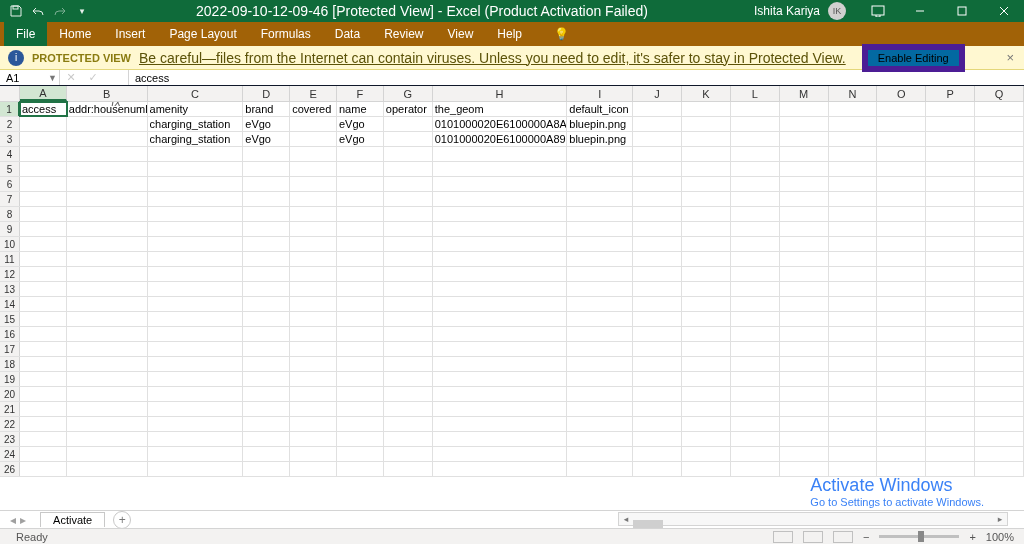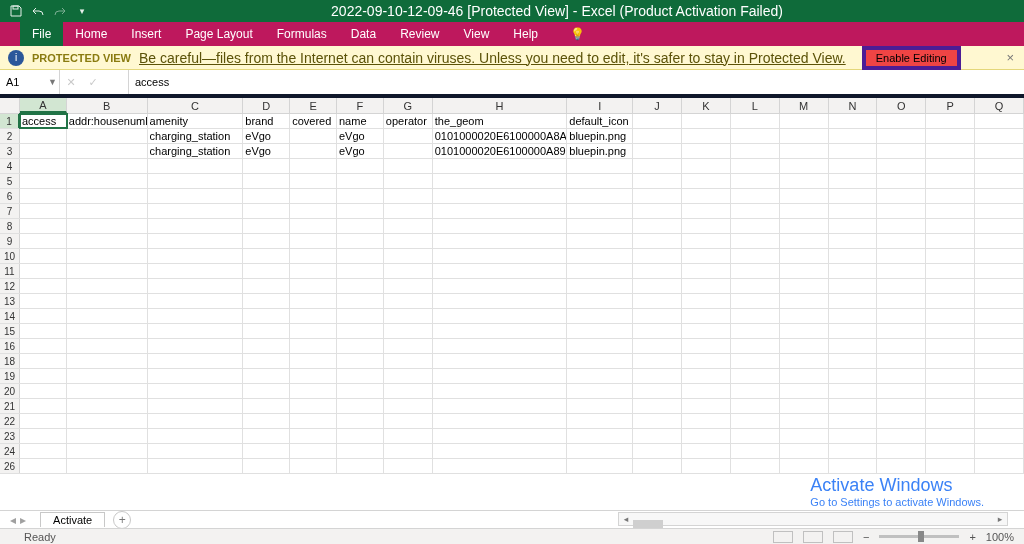--- a/index.html
+++ b/index.html
@@ -10,35 +10,35 @@
   .tb-left { display: flex; align-items: center; gap: 6px; padding-left: 8px; }
   .tb-icon { width: 16px; height: 16px; display: inline-flex; align-items: center; justify-content: center; opacity: .9; }
   .tb-disabled { opacity: .45; }
   .tb-center { flex: 1; text-align: center; font-size: 14px; }
   .tb-right { display: flex; align-items: center; gap: 2px; padding-right: 0; }
   .tb-user { font-size: 12px; margin-right: 6px; }
   .tb-avatar { width: 18px; height: 18px; border-radius: 50%; background: #d0d0d0; color: #555; display: inline-flex; align-items: center; justify-content: center; font-size: 9px; margin-right: 10px; }
   .tb-btn { width: 40px; height: 22px; display: inline-flex; align-items: center; justify-content: center; }
 
   
-  .ribbon { height: 24px; background: #be185d; color: #fff; display: flex; align-items: flex-start; padding-left: 20px; }
+  .ribbon { height: 24px; background: #a16207; color: #fff; display: flex; align-items: flex-start; padding-left: 4px; }
   .ribbon .tab { padding: 0 12px; height: 24px; display: inline-flex; align-items: center; font-size: 12px; }
   .ribbon .tab.file { background: #0f6b3a; }
   .ribbon .lightbulb { margin-left: 8px; opacity: .9; }
 
   
   .pv-bar { height: 24px; background: #fff8d1; border-bottom: 1px solid #e4d77a; display: flex; align-items: center; padding: 0 8px; position: relative; }
   .pv-icon { width: 16px; height: 16px; background: #2b579a; border-radius: 8px; display: inline-flex; align-items: center; justify-content: center; color: #fff; font-size: 10px; margin-right: 8px; }
   .pv-title { font-weight: 600; color: #8a7b10; margin-right: 8px; font-size: 11px; }
   .pv-text { color: #5b5208; text-decoration: underline; font-size: 14px; }
-  .pv-btn { margin-left: 16px; border: 4px solid #4c1d95; background: #ef4444; padding: 2px 10px; font-size: 11px; }
+  .pv-btn { margin-left: 16px; border: 6px solid #4c1d95; background: #0369a1; padding: 2px 10px; font-size: 11px; }
   .pv-close { position: absolute; right: 10px; color: #777; font-size: 13px; cursor: pointer; }
 
   
-  .fx-row { height: 28px; border-bottom: 4px solid #0f172a; display: flex; align-items: stretch; }
+  .fx-row { height: 16px; border-bottom: 1px solid #0f172a; display: flex; align-items: stretch; }
   .name-box { width: 60px; border-right: 1px solid #d4d4d4; display: flex; align-items: center; padding-left: 6px; font-size: 11px; position: relative; }
   .name-box-dd { position: absolute; right: 2px; color: #777; font-size: 9px; }
   .fx-btns { display: flex; align-items: center; border-right: 1px solid #d4d4d4; }
   .fx-btn { width: 22px; display: inline-flex; align-items: center; justify-content: center; color: #777; font-size: 11px; }
   .fx-btn.dis { opacity: .4; }
   .fx-label { width: 24px; display: inline-flex; align-items: center; justify-content: center; font-style: italic; color: #666; margin-top: 48px; }
   .formula { flex: 1; display: flex; align-items: center; padding-left: 6px; font-size: 11px; }
 
   
   .grid-wrap { position: relative; }
@@ -64,21 +64,21 @@
   .sheet-nav { display: flex; gap: 4px; padding: 0 10px; color: #a0a0a0; }
   .sheet-tab { border: 1px solid #c8c8c8; border-bottom: none; padding: 1px 12px; font-size: 11px; background: #fff; margin-left: 4px; }
   .sheet-add { width: 18px; height: 18px; border: 1px solid #c8c8c8; border-radius: 50%; display: inline-flex; align-items: center; justify-content: center; margin-left: 8px; color: #777; font-size: 12px; }
   .hscroll { position: absolute; right: 16px; bottom: 18px; width: 390px; height: 14px; border: 1px solid #d4d4d4; background: #f7f7f7; display: flex; align-items: center; }
   .hscroll .arrow { width: 14px; text-align: center; color: #777; font-size: 9px; }
   .hscroll .track { flex: 1; position: relative; }
   .hscroll .thumb { position: absolute; left: 0; top: 1px; height: 10px; width: 30px; background: #cfcfcf; }
 
   
   .status { position: absolute; left: 0; right: 0; bottom: 0; height: 16px; background: #f3f2f1; border-top: 1px solid #d4d4d4; display: flex; align-items: center; font-size: 11px; color: #555; }
-  .status .left { padding-left: 24px; flex: 1; }
+  .status .left { padding-left: 16px; flex: 1; }
   .status .right { display: flex; align-items: center; gap: 10px; padding-right: 10px; }
   .view-btn { width: 20px; height: 12px; border: 1px solid #c0c0c0; }
   .zoom-slider { width: 80px; height: 3px; background: #c0c0c0; position: relative; }
   .zoom-slider .tick { position: absolute; left: 50%; top: -3px; width: 1px; height: 9px; background: #888; }
   .zoom-slider .knob { position: absolute; left: 48%; top: -4px; width: 6px; height: 11px; background: #888; }
 
   .watermark { position: absolute; right: 40px; bottom: 36px; text-align: left; color: #3b82f6; pointer-events: none; }
   .watermark .l1 { font-size: 18px; }
   .watermark .l2 { font-size: 11px; }
 </style>
@@ -99,20 +99,45 @@
         </svg>
       </span>
     <span class="tb-icon tb-disabled">
         <svg width="12" height="12" viewBox="0 0 12 12">
           <path d="M8 3l3 3-3 3M11 6H5a4 4 0 0 0-4 4" fill="none" stroke="#fff" stroke-width="1"></path>
         </svg>
       </span>
     <span class="tb-icon" style="font-size:9px">▾</span>
   </div>
   <div class="tb-center">2022-09-10-12-09-46  [Protected View]  -  Excel (Product Activation Failed)</div>
+  <div class="tb-right">
+    <span class="tb-user">Ishita Kariya</span>
+    <span class="tb-avatar">IK</span>
+    <span class="tb-btn">
+        <svg width="14" height="12" viewBox="0 0 14 12">
+          <rect x="1" y="1" width="12" height="9" fill="none" stroke="#fff"></rect>
+          <path d="M5 10v2h4v-2" stroke="#fff" fill="none"></path>
+        </svg>
+      </span>
+    <span class="tb-btn">
+        <svg width="12" height="12">
+          <line x1="2" y1="6" x2="10" y2="6" stroke="#fff" stroke-width="1"></line>
+        </svg>
+      </span>
+    <span class="tb-btn">
+        <svg width="12" height="12">
+          <rect x="2" y="2" width="8" height="8" fill="none" stroke="#fff"></rect>
+        </svg>
+      </span>
+    <span class="tb-btn tb-close">
+        <svg width="12" height="12">
+          <path d="M2 2l8 8M10 2l-8 8" stroke="#fff" stroke-width="1"></path>
+        </svg>
+      </span>
+  </div>
 </div>
 
 <div class="ribbon">
   <span class="tab file">File</span>
   <span class="tab">Home</span>
   <span class="tab">Insert</span>
   <span class="tab">Page Layout</span>
   <span class="tab">Formulas</span>
   <span class="tab">Data</span>
   <span class="tab">Review</span>
@@ -480,20 +505,40 @@
         <div class="cell wStd"></div>
         <div class="cell wStd"></div>
         <div class="cell wStd"></div>
         <div class="cell wStd"></div>
         <div class="cell wStd"></div>
         <div class="cell wStd"></div>
         <div class="cell wStd"></div>
         <div class="cell wStd"></div>
       </div>
       <div class="row">
+        <div class="rh">17</div>
+        <div class="cell wA"></div>
+        <div class="cell wB"></div>
+        <div class="cell wC"></div>
+        <div class="cell wD"></div>
+        <div class="cell wE"></div>
+        <div class="cell wF"></div>
+        <div class="cell wG"></div>
+        <div class="cell wH"></div>
+        <div class="cell wI"></div>
+        <div class="cell wStd"></div>
+        <div class="cell wStd"></div>
+        <div class="cell wStd"></div>
+        <div class="cell wStd"></div>
+        <div class="cell wStd"></div>
+        <div class="cell wStd"></div>
+        <div class="cell wStd"></div>
+        <div class="cell wStd"></div>
+      </div>
+      <div class="row">
         <div class="rh">18</div>
         <div class="cell wA"></div>
         <div class="cell wB"></div>
         <div class="cell wC"></div>
         <div class="cell wD"></div>
         <div class="cell wE"></div>
         <div class="cell wF"></div>
         <div class="cell wG"></div>
         <div class="cell wH"></div>
         <div class="cell wI"></div>

